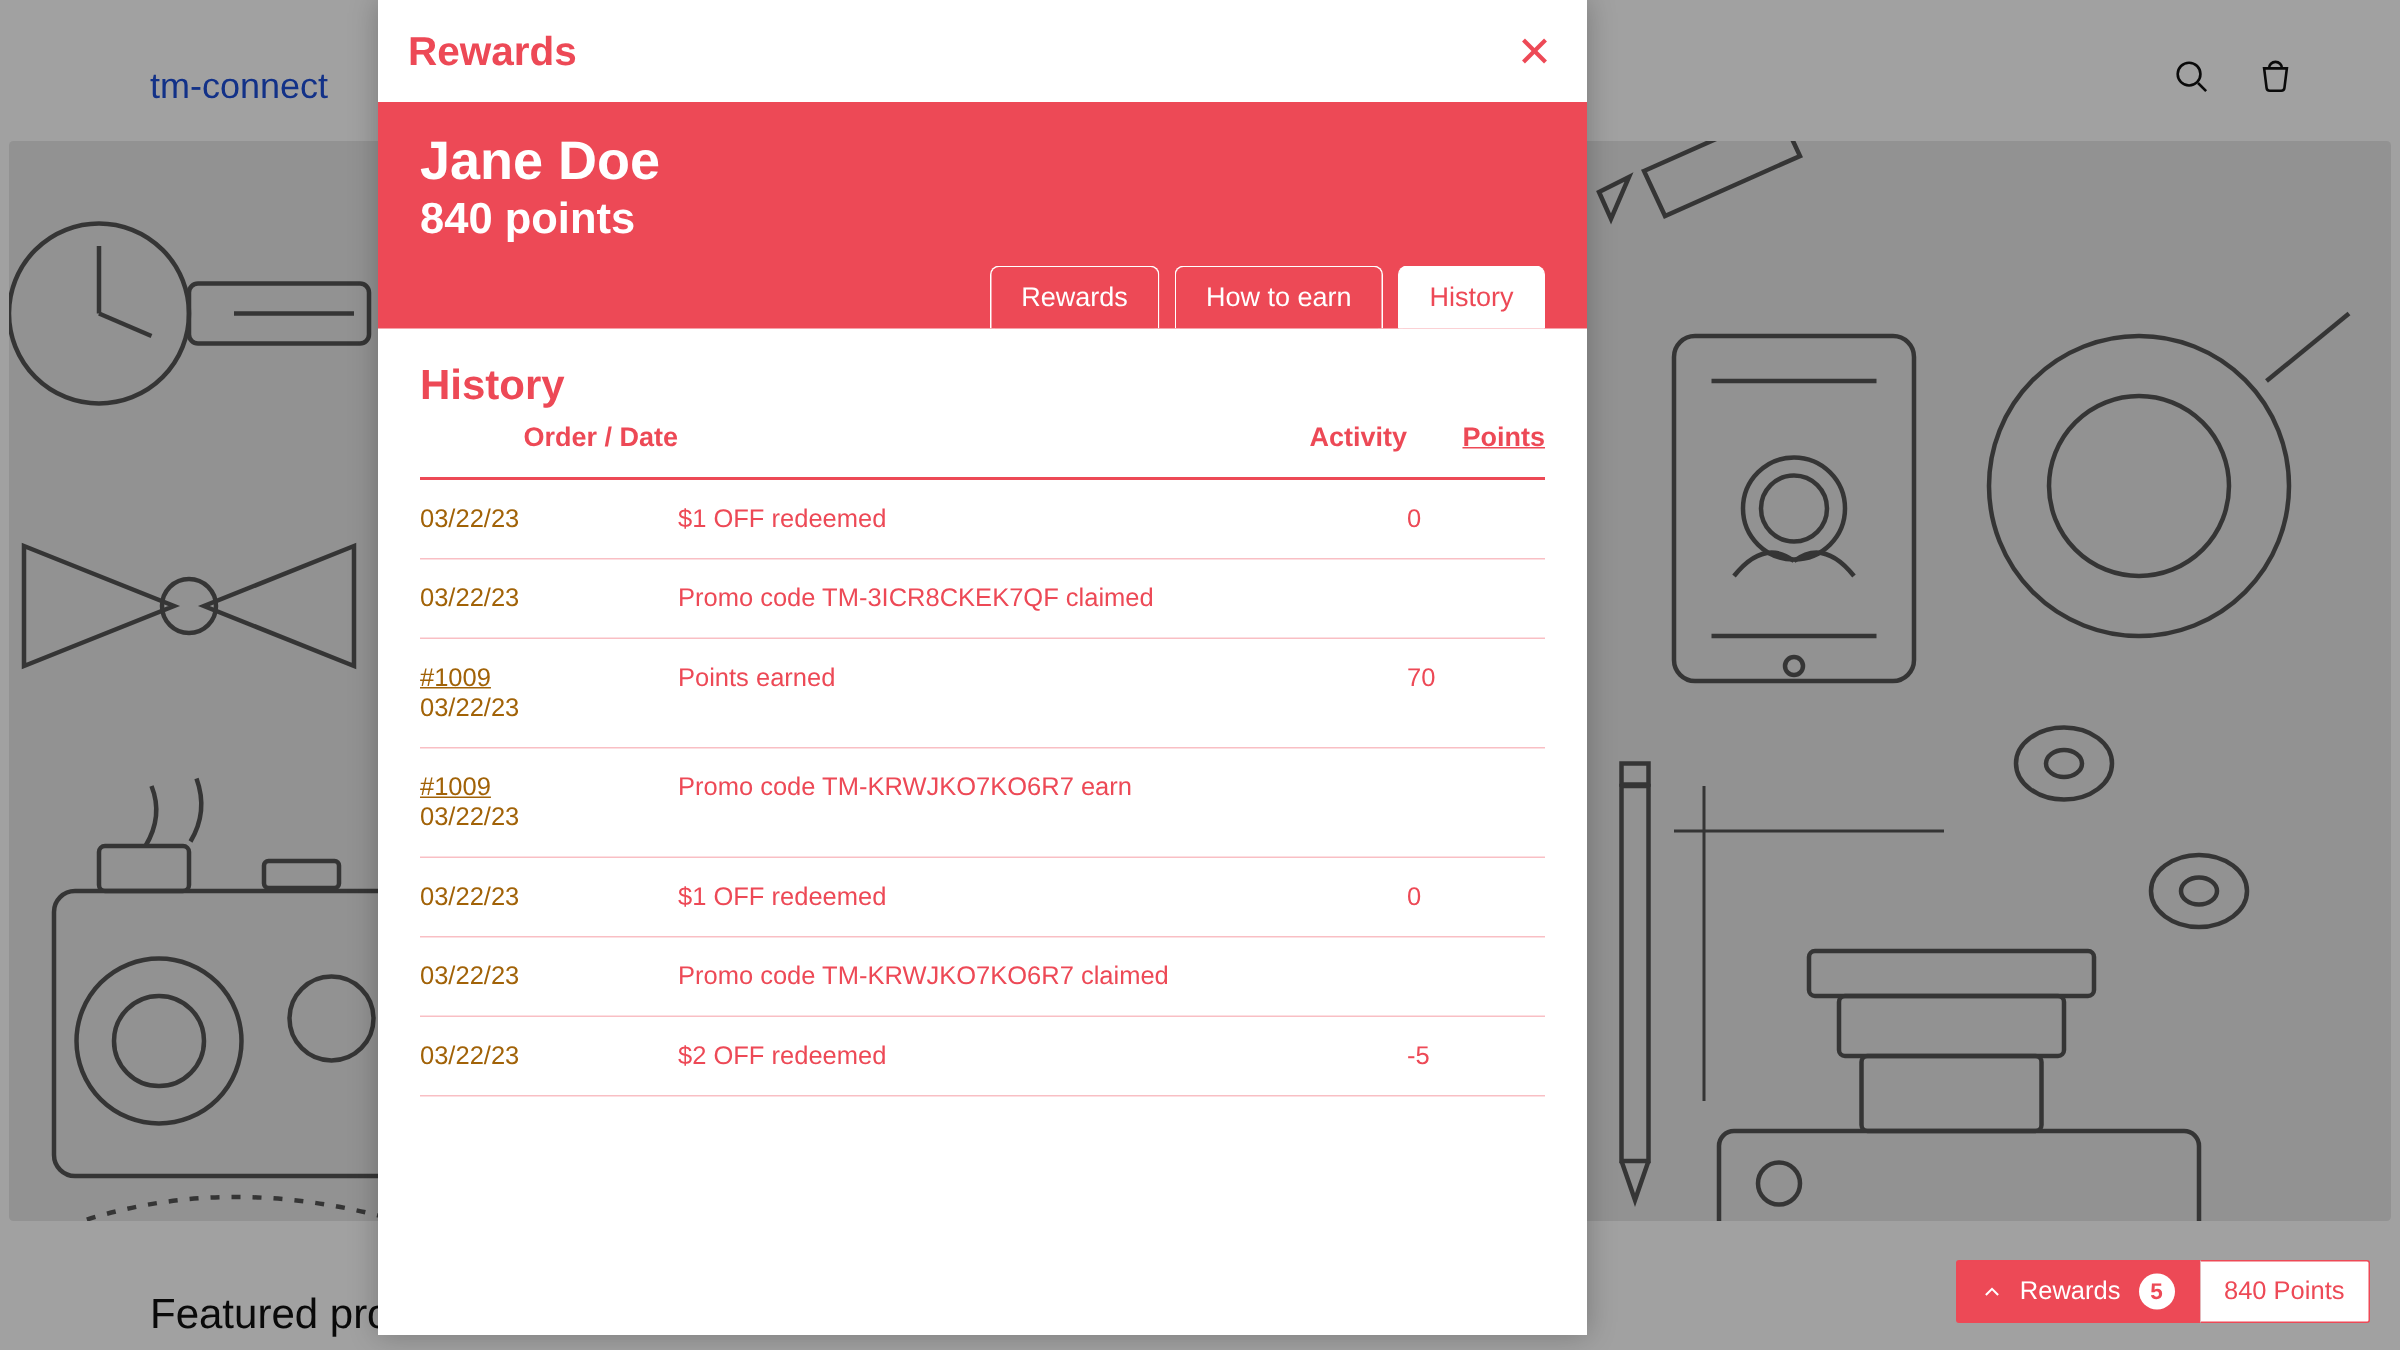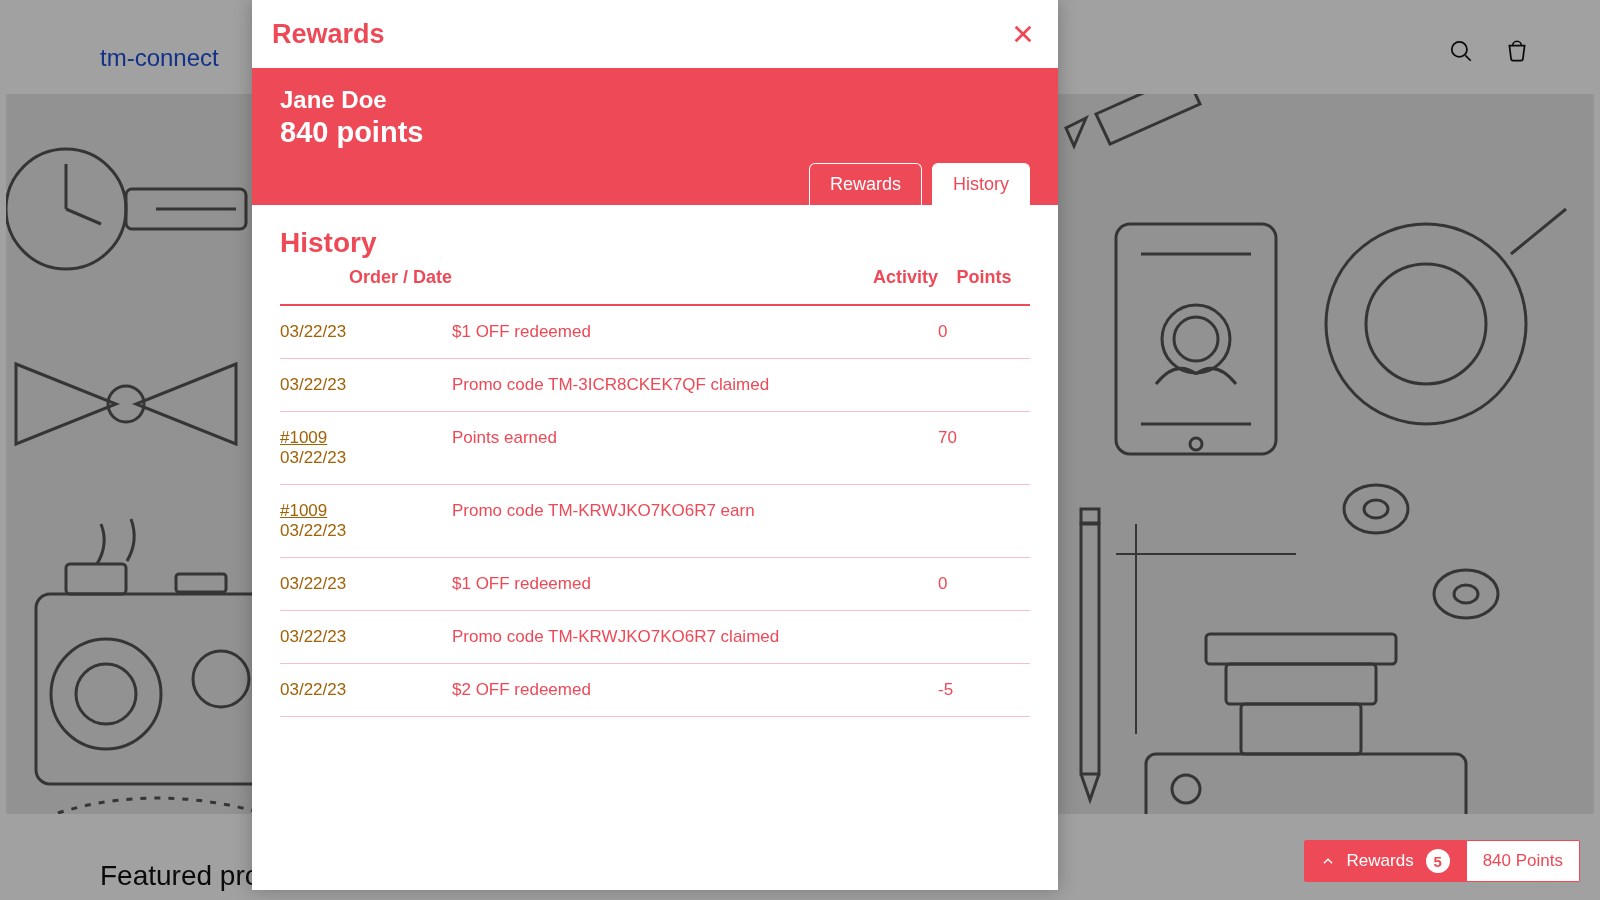--- a/index.html
+++ b/index.html
@@ -43,38 +43,38 @@
   .close-x { width:22px; height:22px; stroke:#ed4956; stroke-width:3; fill:none; cursor:pointer; }
 
   .modal-body-wrap { position:relative; flex:1; display:flex; }
   .modal-scroll { flex:1; overflow-y:scroll; }
   
   .modal-scroll::-webkit-scrollbar { width:17px; }
   .modal-scroll::-webkit-scrollbar-track { background:#f0f0f0; }
   .modal-scroll::-webkit-scrollbar-thumb { background:#c4c4c4; }
 
   .hero-red { background:#ed4956; color:#fff; padding:18px 28px 0 28px; }
-  .hero-red h1 { font-size:24px; font-weight:600; }
+  .hero-red h1 { font-size:36px; font-weight:600; }
   .hero-red .pts { font-size:29px; font-weight:600; margin-top:2px; }
   .tabs { display:flex; justify-content:flex-end; gap:10px; margin-top:14px; }
   .tab { border:1.5px solid #fff; border-bottom:none; padding:10px 20px 10px;
          border-radius:6px 6px 0 0; color:#fff; font-size:18px; cursor:pointer; }
   .tab.active { background:#fff; color:#ed4956; }
 
   .panel { padding:22px 28px 60px 28px; color:#ed4956; }
   .panel h3 { font-size:28px; font-weight:700; margin-bottom:8px; }
   .panel p.sub { font-size:17px; margin-bottom:26px; }
 
   .tbl { width:100%; border-collapse:collapse; table-layout:fixed; }
   .tbl col.c1 { width:172px; }
   .tbl col.c2 { width:auto; }
   .tbl col.c3 { width:92px; }
   .tbl th { text-align:right; font-size:18px; font-weight:700; padding:0 0 16px 0;
             border-bottom:2px solid #ed4956; }
-  .tbl th:last-child { text-align:center; }
+  .tbl th:last-child { text-align:right;text-decoration:underline; }
   .tbl td { font-size:17px; padding:16px 0; vertical-align:top;
             border-bottom:1px solid rgba(237,73,86,0.35); }
   .ord-link { color:#a16207; text-decoration:underline; cursor:pointer; display:block; }
   .date     { color:#a16207; }
 </style>
 </head>
 <body>
 
 <div class="store-bg">
 
@@ -187,20 +187,21 @@
   </div>
 
   <div class="modal-body-wrap">
     <div class="modal-scroll">
 
       <div class="hero-red">
         <h1>Jane Doe</h1>
         <div class="pts">840 points</div>
         <div class="tabs">
           <div class="tab">Rewards</div>
+          <div class="tab">How to earn</div>
           <div class="tab active">History</div>
         </div>
       </div>
 
       <div class="panel">
         <h3>History</h3>
 
         <table class="tbl">
           <colgroup>
               <col class="c1">

